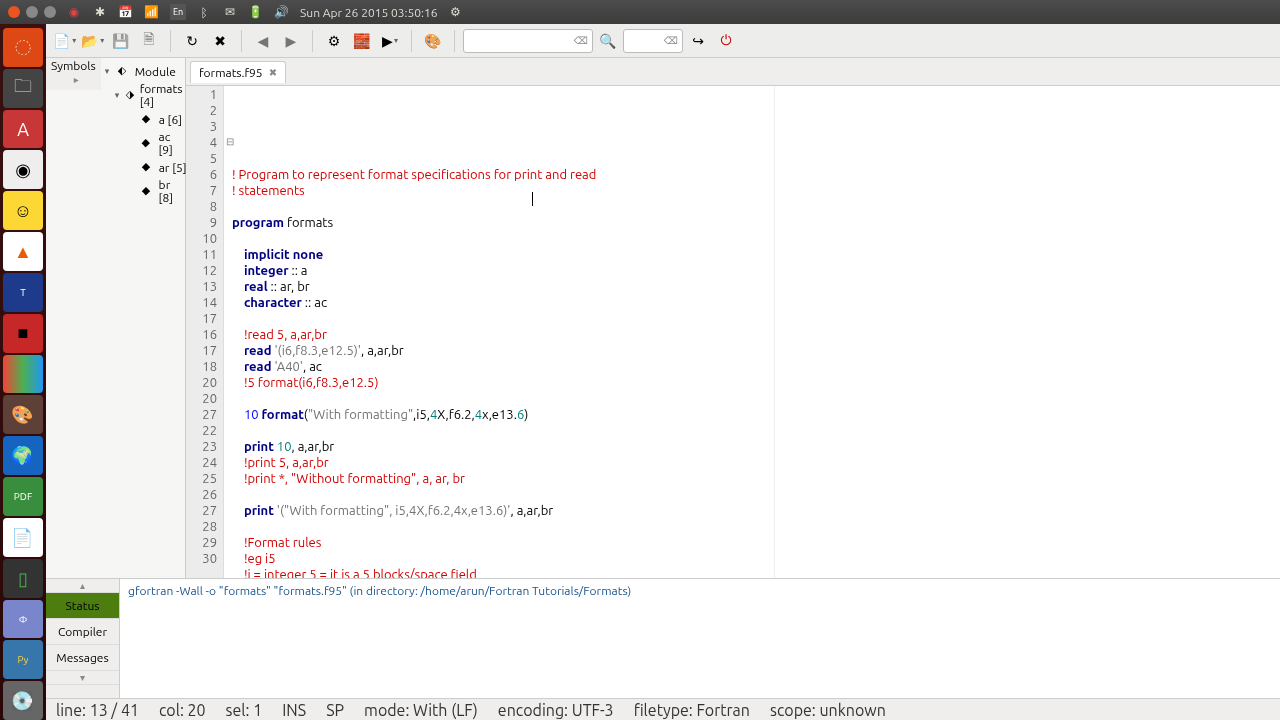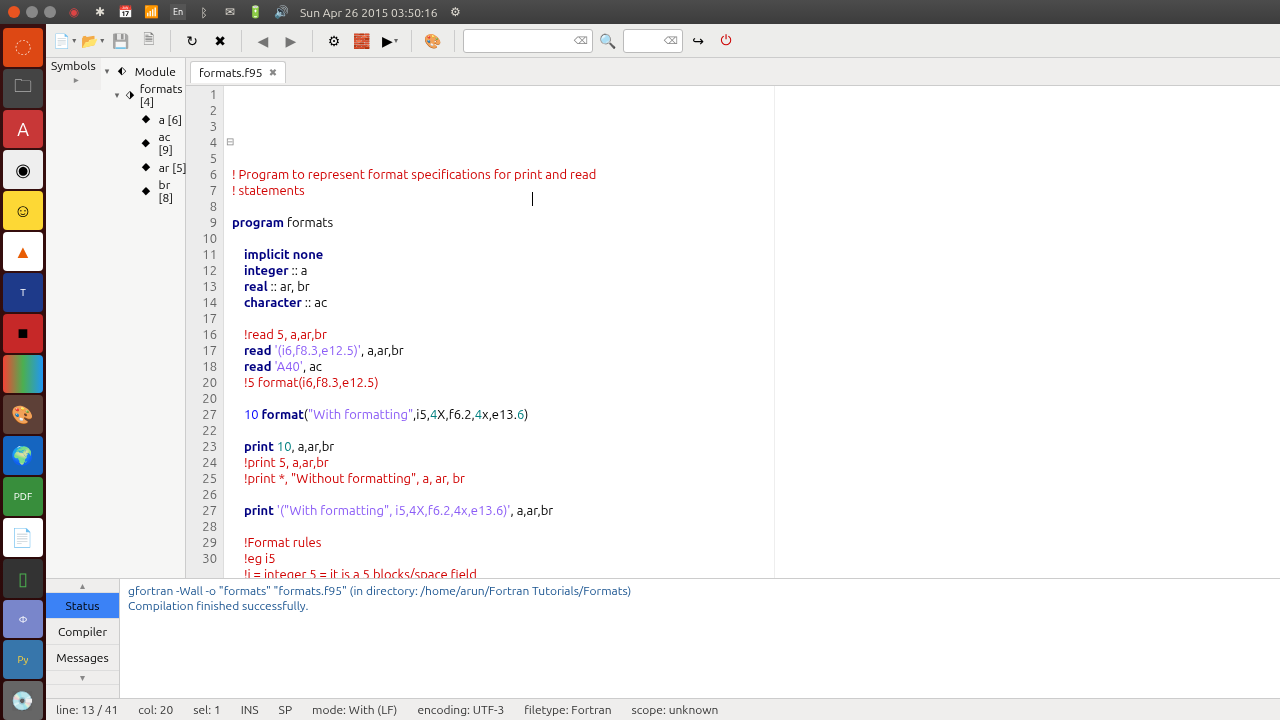--- a/index.html
+++ b/index.html
@@ -72,35 +72,35 @@
 .gutter { width: 38px; background: #ececec; border-right: 1px solid #ddd; text-align: right; padding: 0 6px; color: #666; line-height: 16px; }
 .code { flex: 1; padding: 0 2px; line-height: 16px; white-space: pre; position: relative; }
 .code::before { content: ""; position: absolute; left: 550px; top: 0; bottom: 0; border-left: 1px solid #eee; }
 .fold { position: absolute; left: 2px; top: 48px; font-size: 10px; color: #888; }
 .hl-line { position: absolute; left: 0; right: 0; height: 16px; background: #f0f0f0; top: 192px; z-index: -1; }
 .cursor-mark { position: absolute; left: 308px; top: 106px; width: 1px; height: 14px; background: black; }
 
 
 .c-cm { color: #d00000; } 
 .c-kw { color: #000080; font-weight: bold; } 
-.c-str { color: #8b5cf6; } 
+.c-str { color: #737373; } 
 .c-num { color: #008080; }
 .c-bl { color: #0000ff; }
 
 
 .bottom { height: 120px; border-top: 1px solid #ccc; display: flex; background: #f2f1f0; }
 .bottom-tabs { width: 74px; display: flex; flex-direction: column; border-right: 1px solid #ccc; background: #efeeed; }
 .btab { padding: 6px 4px; font-size: 12px; text-align: center; border-bottom: 1px solid #ddd; cursor: pointer; }
-.btab.active { background: #3b82f6; }
+.btab.active { background: #4d7c0f; }
 .btab.arrow { padding: 0; font-size: 10px; color: #888; height: 14px; line-height: 14px; }
 .bottom-msg { flex: 1; padding: 4px 8px; font-size: 12px; font-family: sans-serif; background: white; }
 .bottom-msg .line { color: #1a5490; padding: 1px 0; }
 
 
-.status { height: 22px; border-top: 1px solid #ccc; background: #efeeed; display: flex; align-items: center; padding: 0 10px; font-size: 12px; gap: 20px; color: #333; }
+.status { height: 22px; border-top: 1px solid #ccc; background: #efeeed; display: flex; align-items: center; padding: 0 10px; font-size: 16px; gap: 20px; color: #333; }
 </style>
 </head>
 <body>
 
 <div class="menubar">
   <div class="window-btns">
     <div class="wbtn close"></div>
     <div class="wbtn min"></div>
     <div class="wbtn max"></div>
   </div>
@@ -267,21 +267,20 @@
   <div class="bottom">
     <div class="bottom-tabs">
       <div class="btab arrow">▴</div>
       <div class="btab active">Status</div>
       <div class="btab">Compiler</div>
       <div class="btab">Messages</div>
       <div class="btab arrow">▾</div>
     </div>
     <div class="bottom-msg">
       <div class="line">gfortran -Wall -o "formats" "formats.f95" (in directory: /home/arun/Fortran Tutorials/Formats)</div>
-      <div class="line">Compilation finished successfully.</div>
     </div>
   </div>
 
   <div class="status">
     <span>line: 13 / 41</span>
     <span>col: 20</span>
     <span>sel: 1</span>
     <span>INS</span>
     <span>SP</span>
     <span>mode: With (LF)</span>

